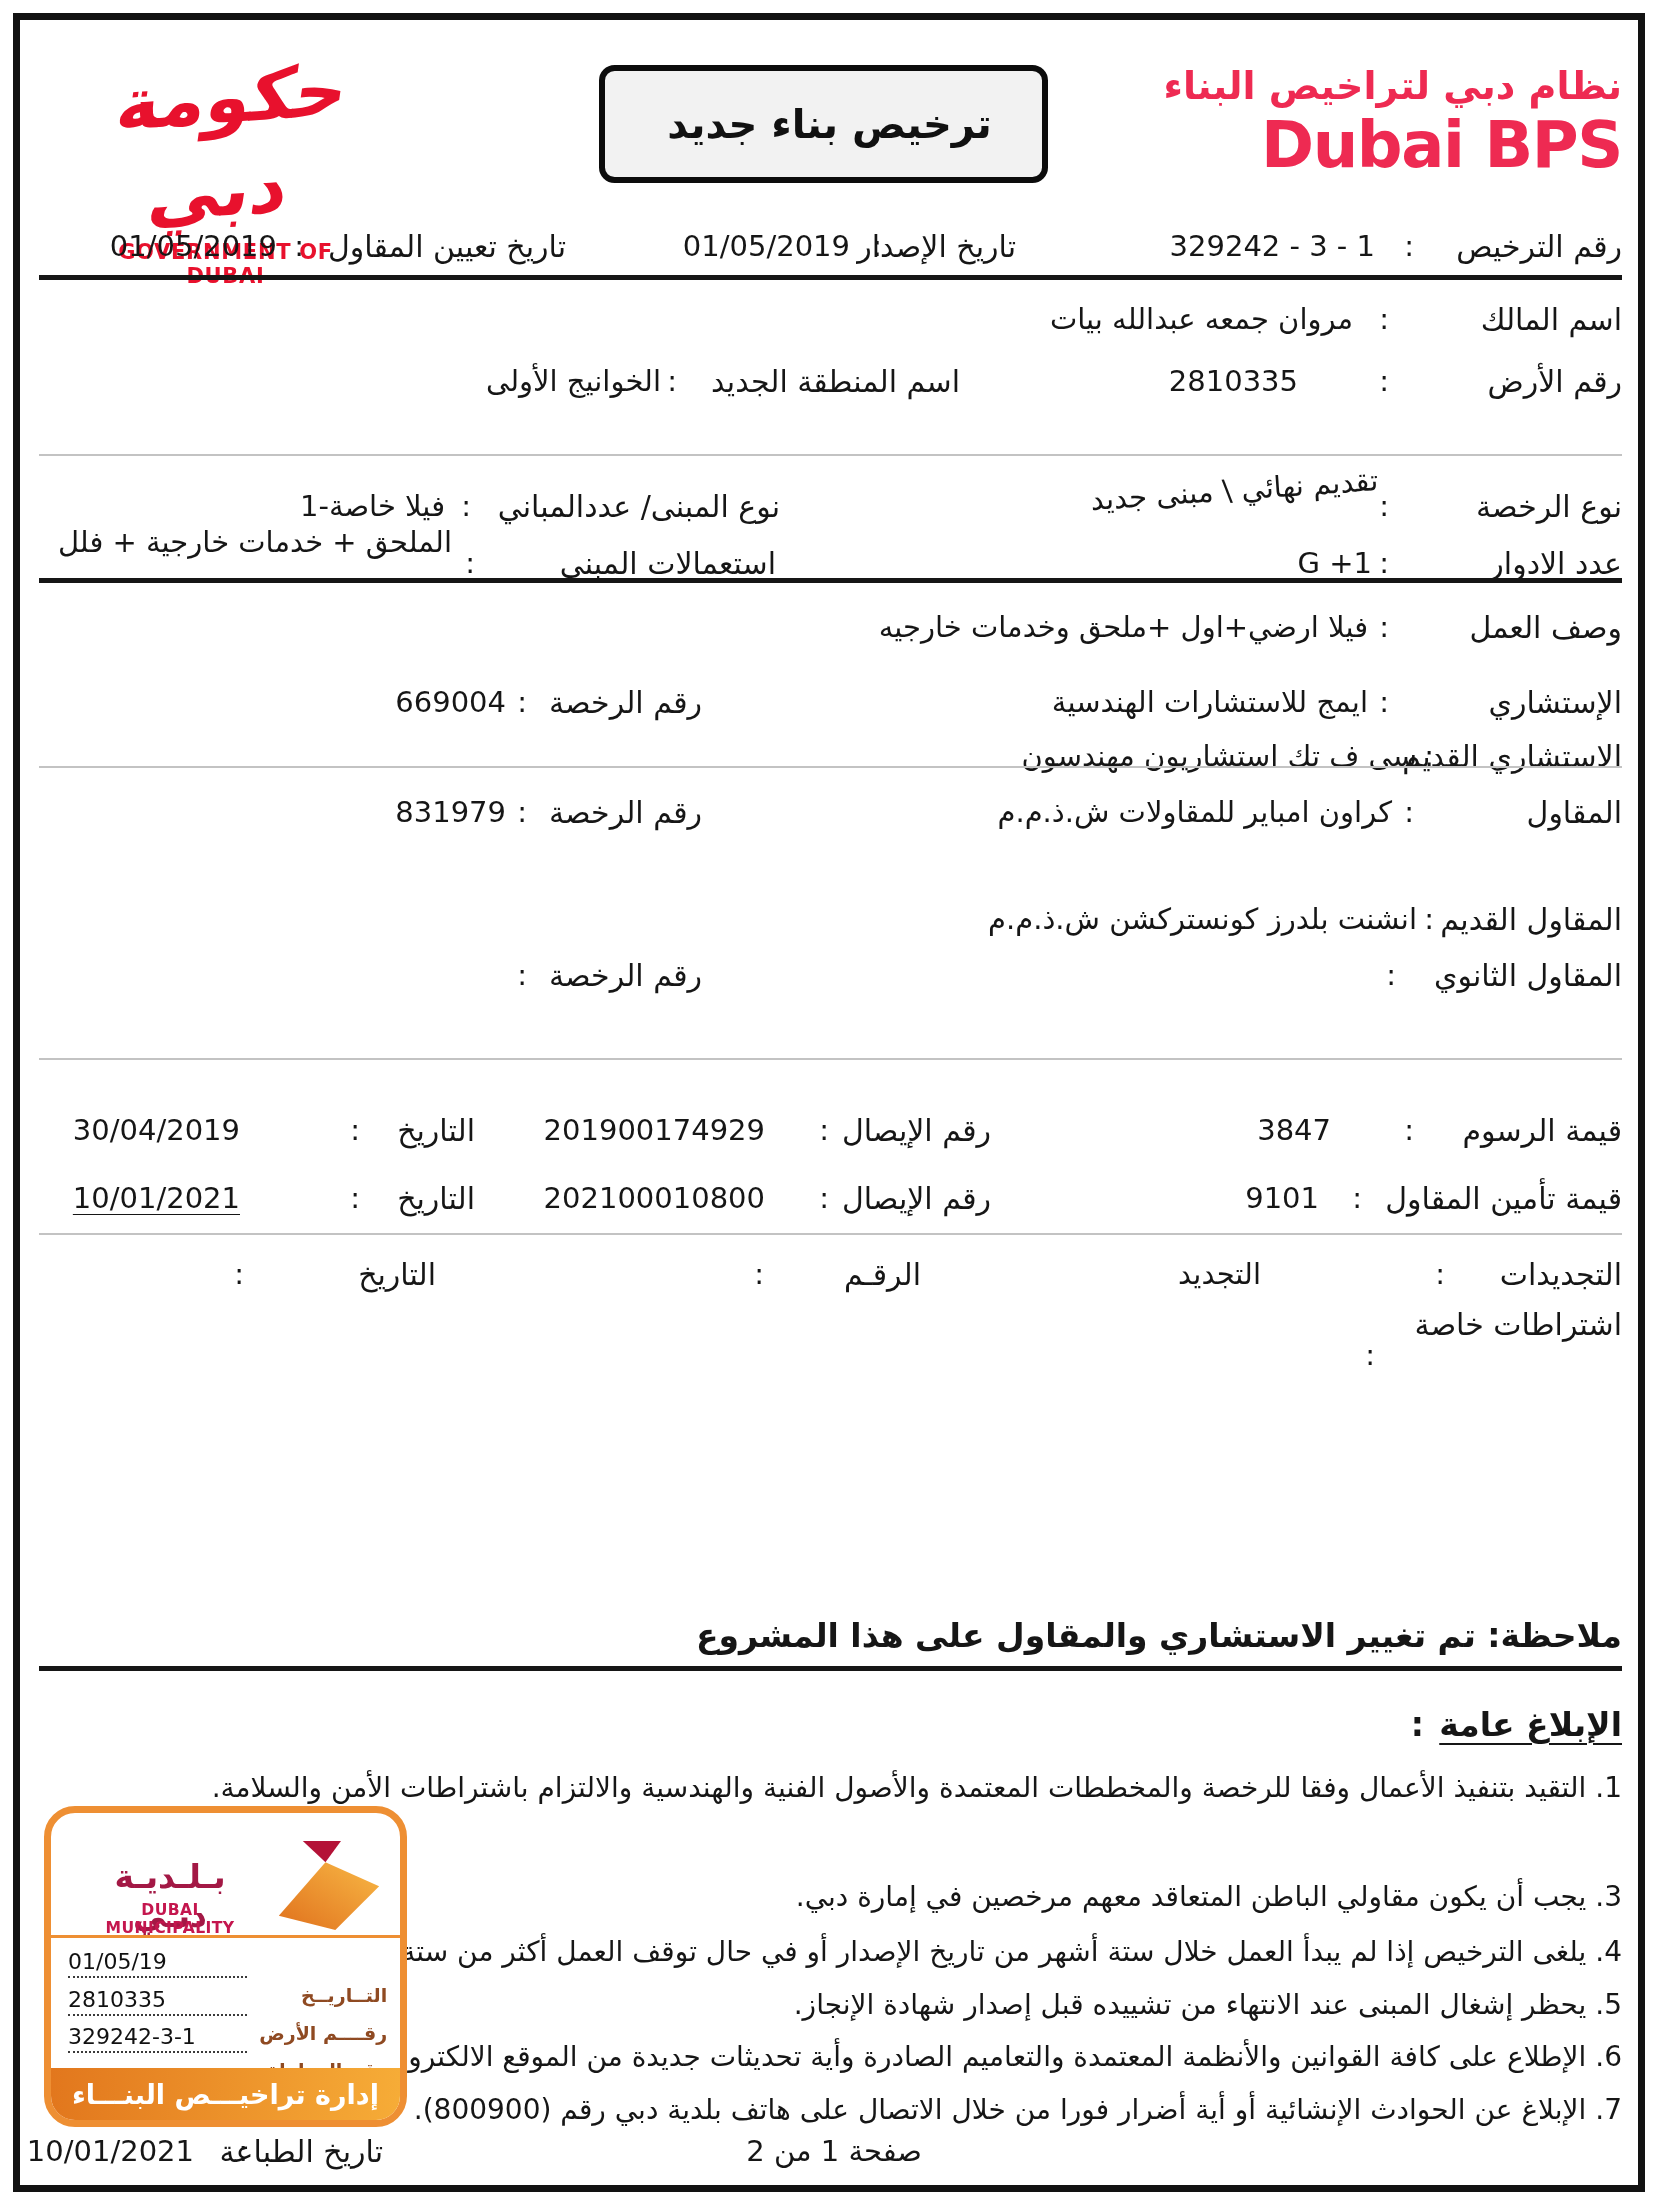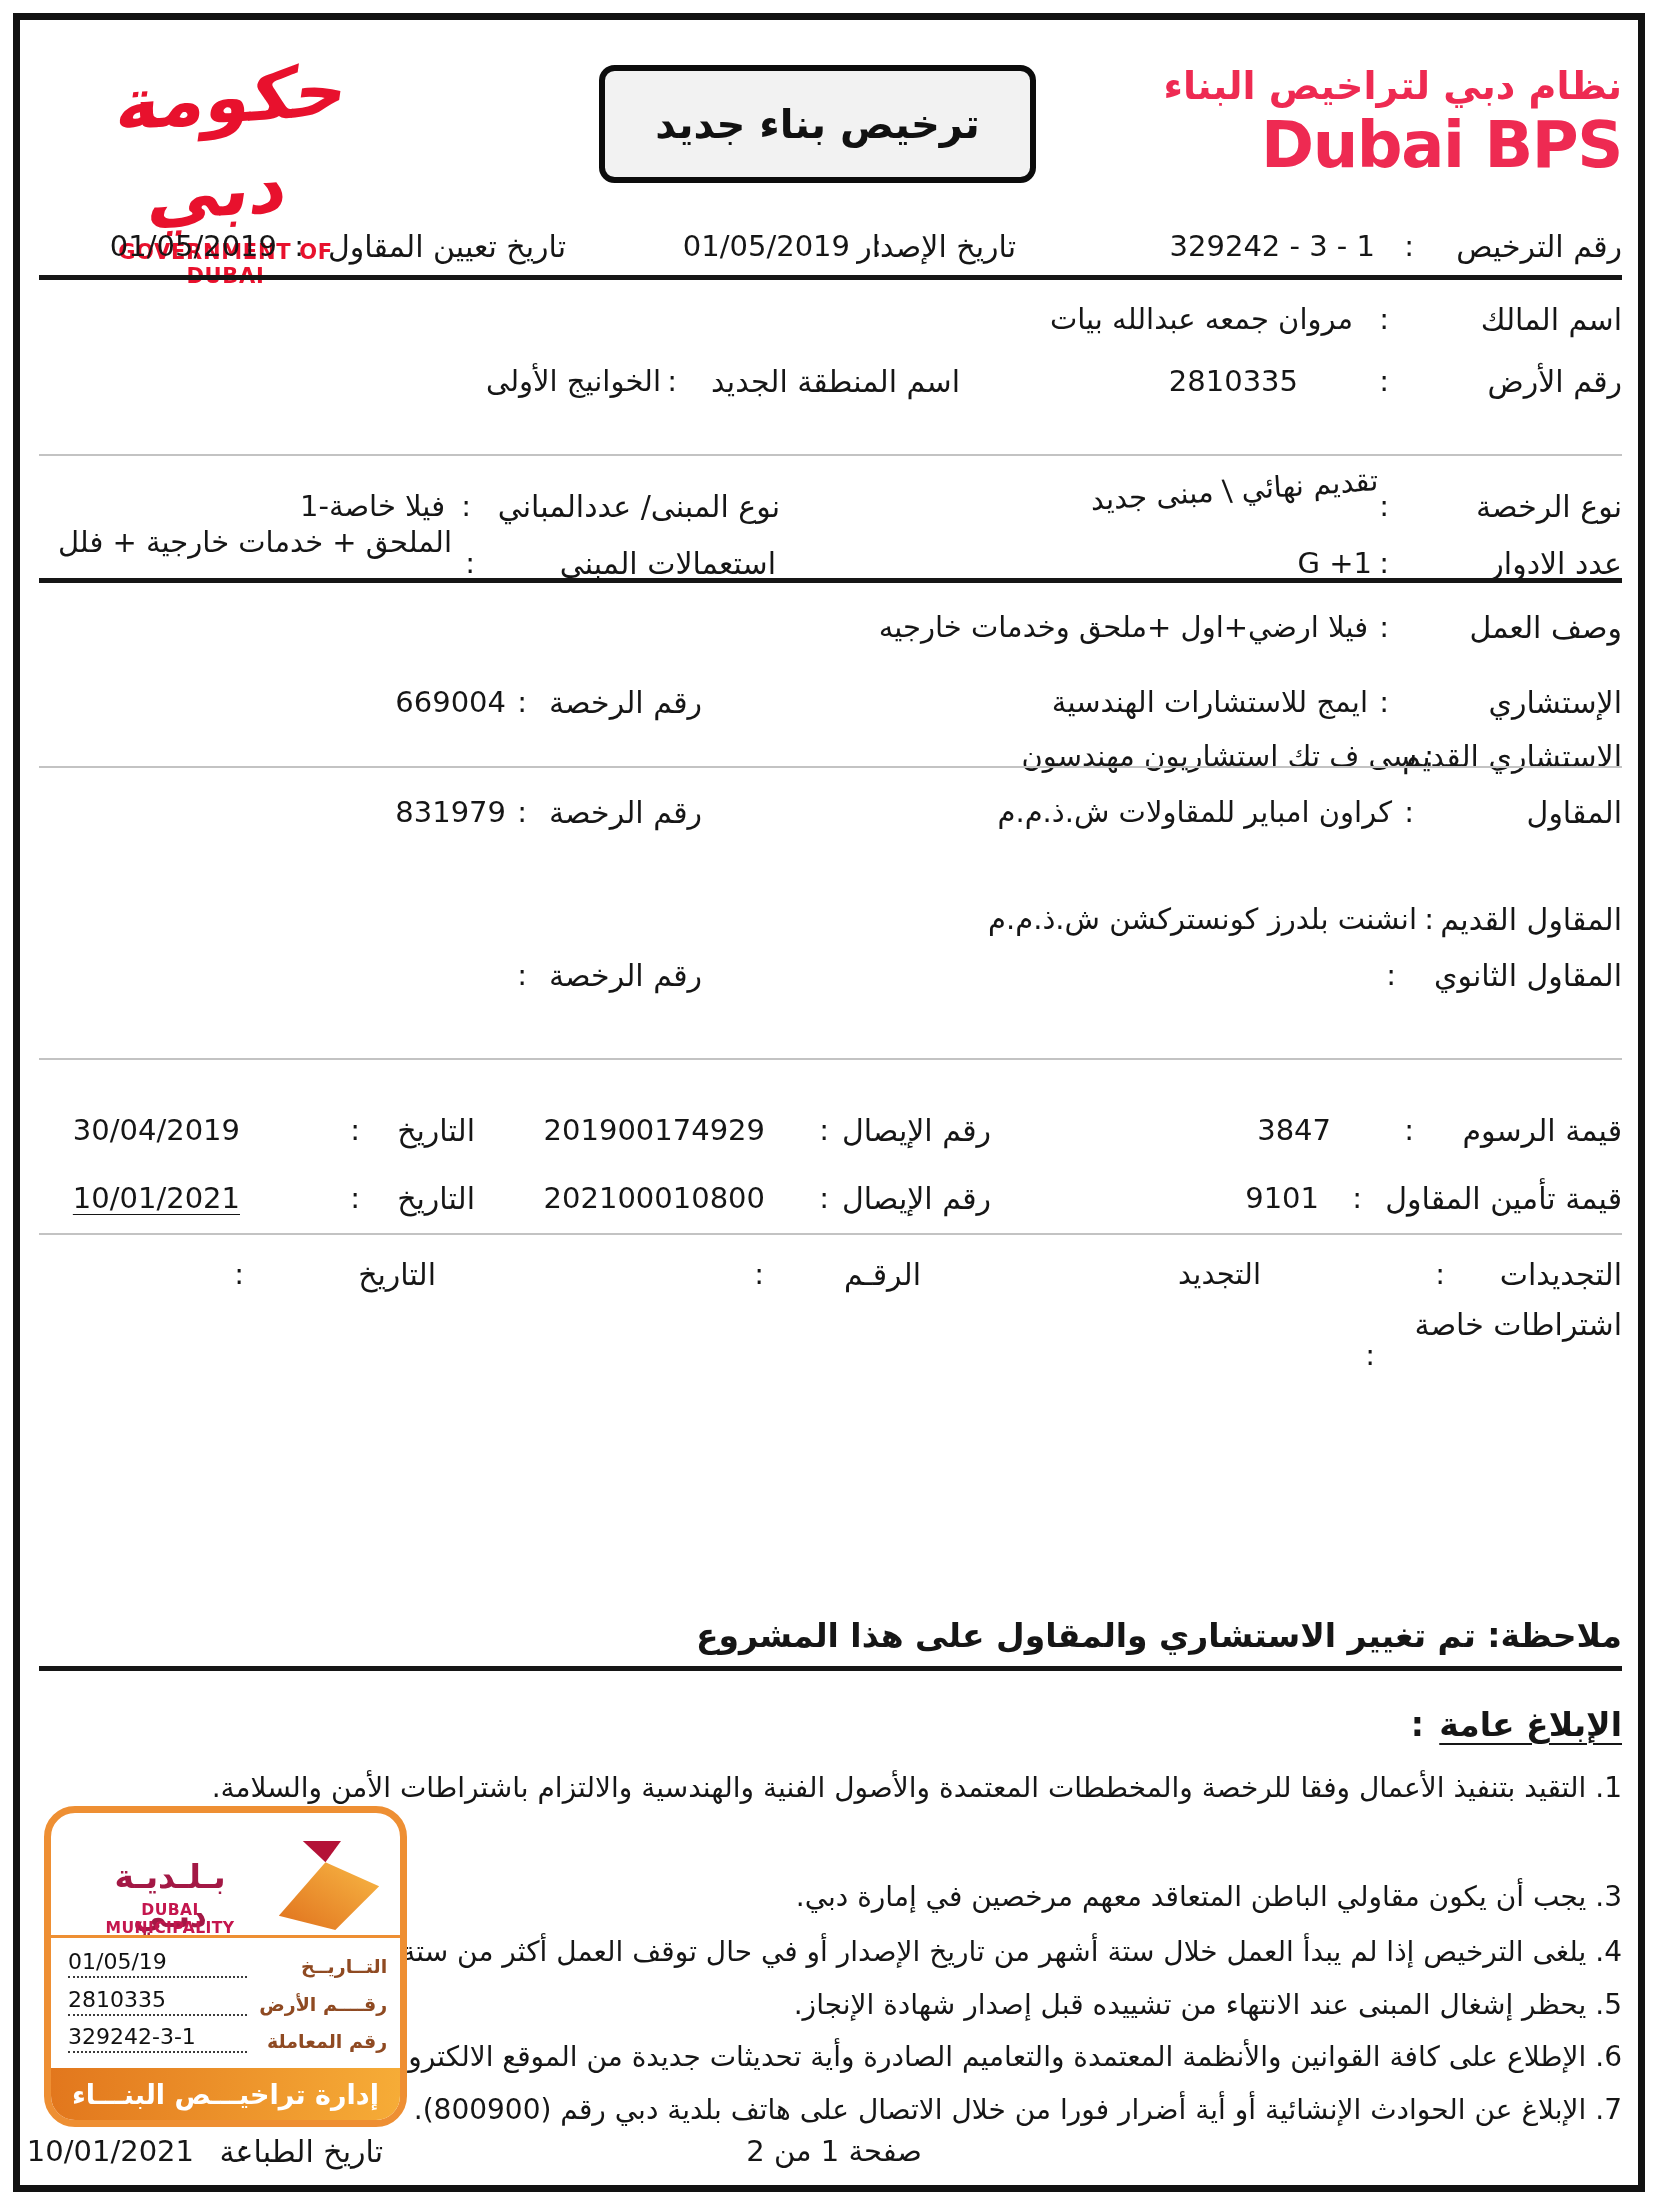--- a/index.html
+++ b/index.html
@@ -8,38 +8,38 @@
   .frame{position:absolute;inset:12.8px;border:7.8px solid #121212;pointer-events:none;}
   .t{position:absolute;white-space:nowrap;font-size:29px;color:#161616;direction:rtl;line-height:1.15;}
   .lbl{font-size:30px;}
   .ltr{direction:ltr;unicode-bidi:isolate;}
   .hr-thick{position:absolute;left:39px;right:36px;height:5px;background:#161616;}
   .hr-thin{position:absolute;left:39px;right:36px;height:2.1px;background:#c3c3c3;}
   .gov-logo{position:absolute;left:84px;top:51px;width:283px;text-align:center;}
   .gov-callig{color:#e8112d;font-size:72px;font-weight:bold;transform:skewX(-12deg) rotate(-4deg);line-height:1.3;}
   .gov-caption{color:#e8112d;font-size:21px;font-weight:bold;letter-spacing:0.7px;margin-top:1.4px;}
   .title-box{position:absolute;left:599px;top:65px;width:425px;height:106px;background:#f2f2f2;
-             border:6.4px solid #0c0c0c;border-radius:15.6px;display:flex;align-items:center;justify-content:center;}
+             border:6.4px solid #0c0c0c;border-radius:15.6px;display:flex;align-items:center;justify-content:center;padding-left:12px;}
   .title-box span{font-size:40px;font-weight:bold;color:#111;}
   .bps-ar{position:absolute;right:36px;top:64px;color:#ee2a52;font-size:38px;font-weight:bold;}
   .bps-en{position:absolute;right:36px;top:108px;color:#ee2a52;font-size:64px;font-weight:bold;direction:ltr;letter-spacing:-1.4px;}
   .note{font-weight:bold;font-size:33px;}
   .gc-head{font-weight:bold;font-size:33px;text-decoration:underline;text-underline-offset:7px;text-decoration-thickness:2.1px;}
   .cond{font-size:28px;}
   .u{text-decoration:underline;text-underline-offset:5.7px;text-decoration-thickness:1.4px;}
   .tilt{transform:rotate(-4deg);transform-origin:right center;}
   
   .stamp{position:absolute;left:44px;top:1806px;width:349px;height:307px;border:7px solid #ee8f33;
          border-radius:31px;background:#fff;overflow:hidden;}
   .stamp .name-ar{position:absolute;left:25.5px;top:44px;width:187px;text-align:center;
                   color:#a31845;font-size:33px;font-weight:bold;}
   .stamp .name-en{position:absolute;left:25.5px;top:88px;width:187px;text-align:center;
                   color:#c4164e;font-size:15.6px;font-weight:bold;letter-spacing:0.4px;direction:ltr;}
   .stamp .divider{position:absolute;left:0;right:0;top:122px;height:2.8px;background:#ee8f33;}
-  .stamp .sl{position:absolute;right:12.8px;color:#8f4a22;font-size:19px;font-weight:bold;}
+  .stamp .sl{position:absolute;right:12.8px;color:#8f4a22;font-size:19px;font-weight:bold;margin-top:29px;}
   .stamp .sv{position:absolute;left:17px;width:179px;font-size:22px;color:#111;direction:ltr;
              border-bottom:2.1px dotted #3a3a3a;padding-bottom:2.1px;}
   .stamp .band{position:absolute;left:0;right:0;bottom:0;height:52px;
                background:linear-gradient(90deg,#e2771d 0%,#f6ac37 100%);
                display:flex;align-items:center;justify-content:center;}
   .stamp .band span{color:#fff;font-size:27px;font-weight:bold;}
   .logo-svg{position:absolute;right:11.3px;top:18.4px;}
 </style>
 </head>
 <body>

